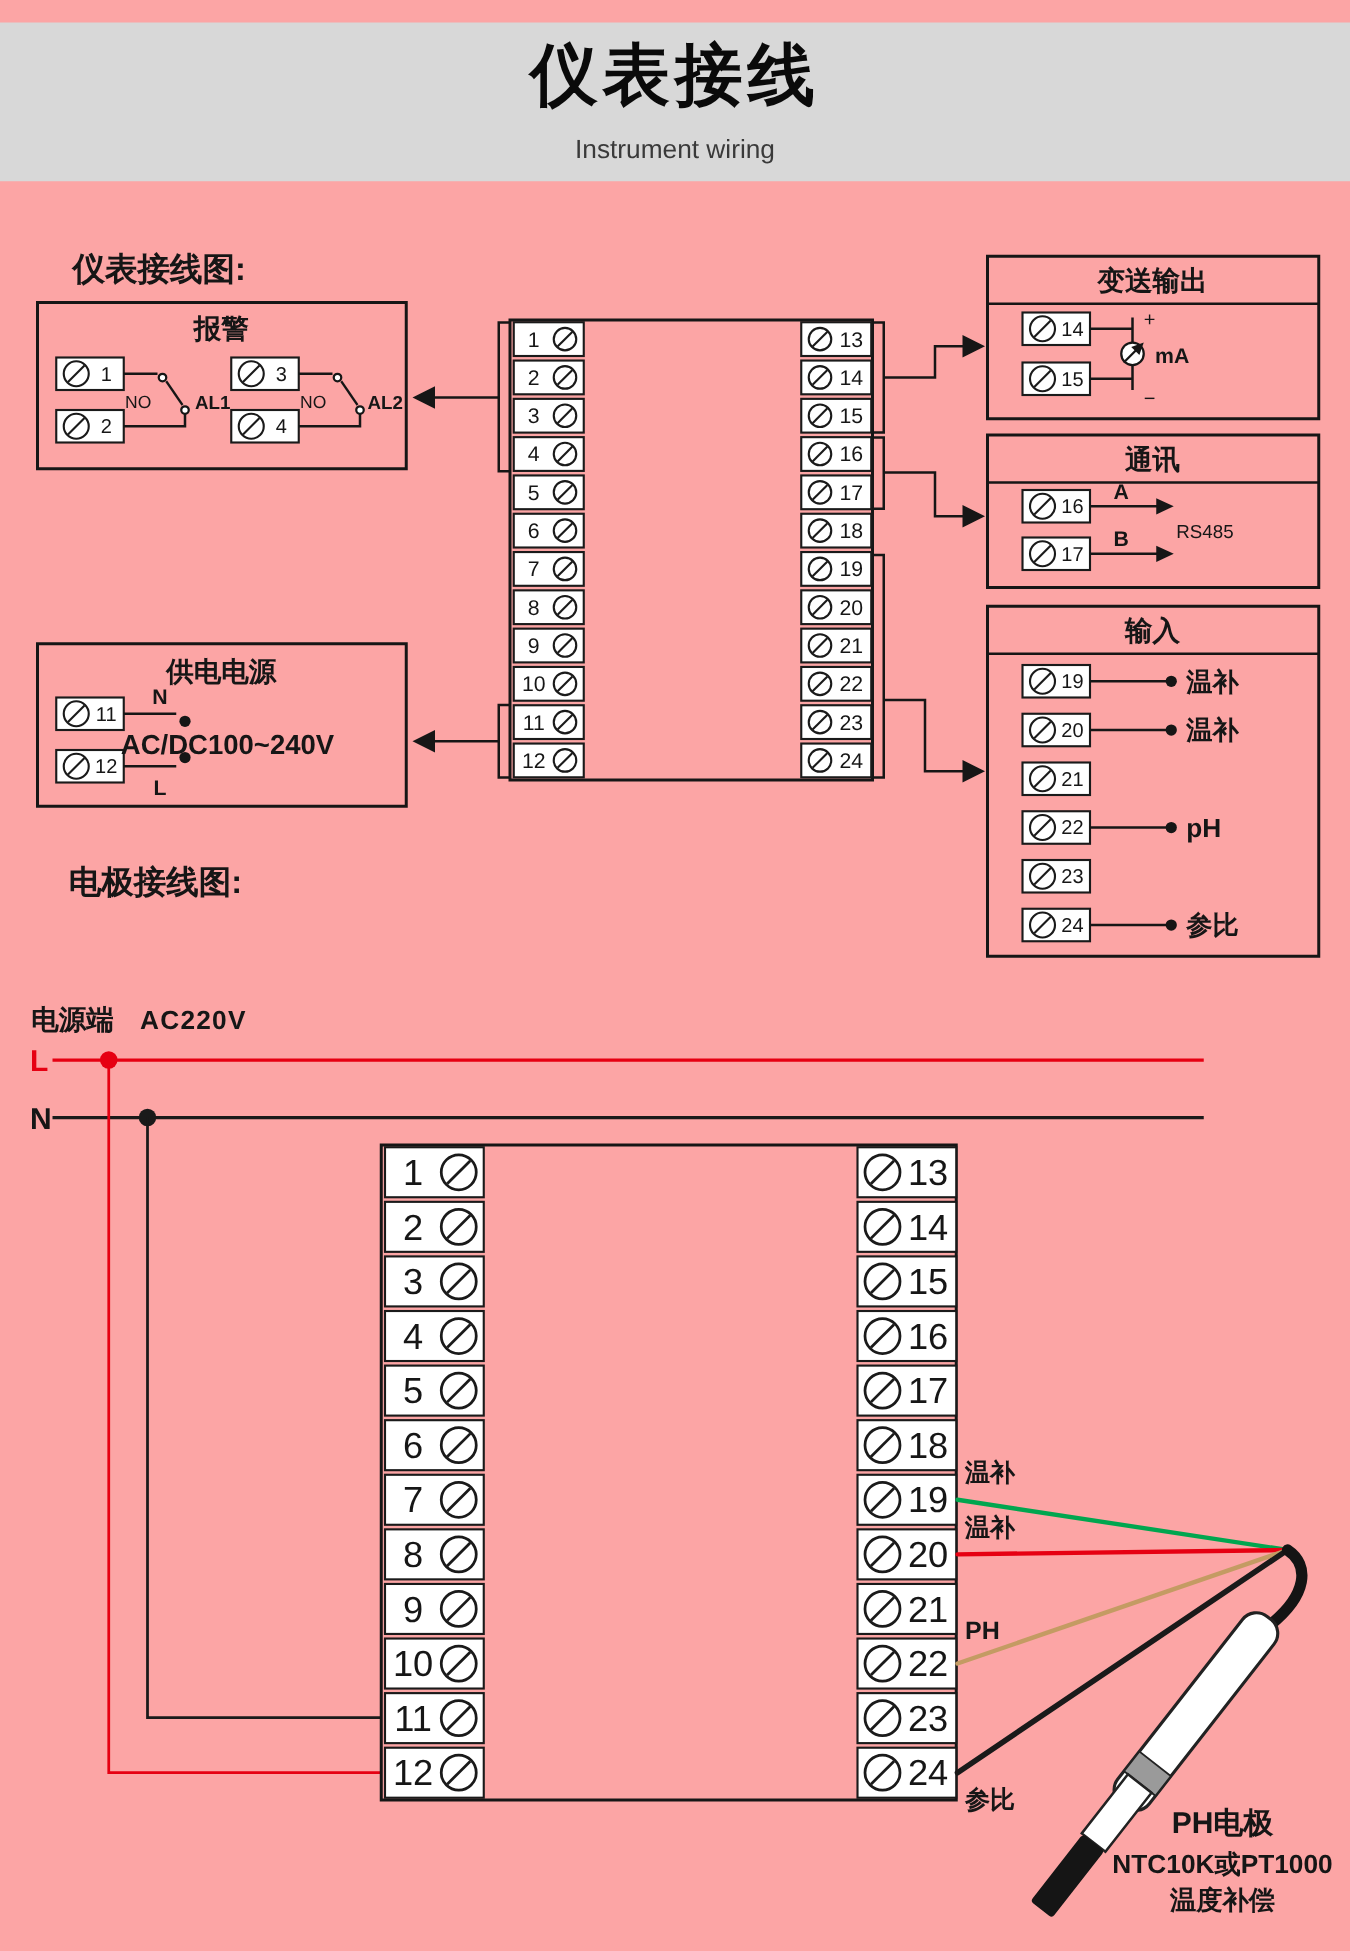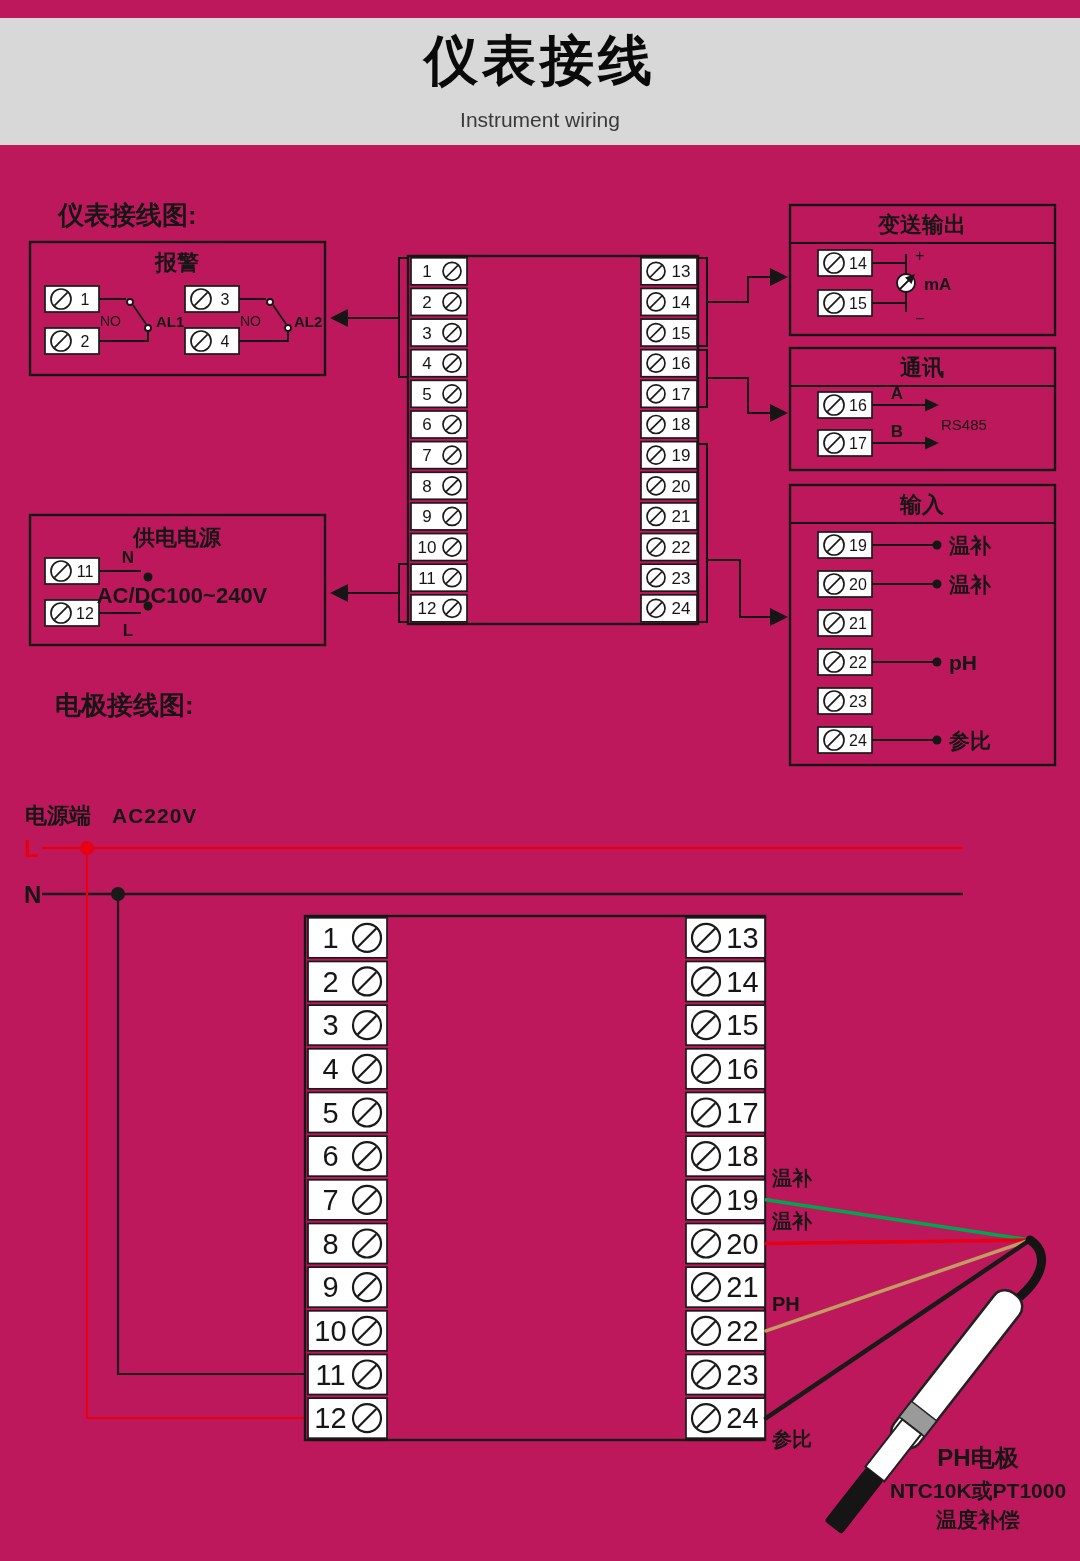--- a/index.html
+++ b/index.html
@@ -1,18 +1,18 @@
 <!DOCTYPE html>
 <html><head>
 <meta charset="utf-8">
 <style>
   *{box-sizing:border-box}
   html,body{margin:0;padding:0;background:#ffffff}
   body{font-family:"Liberation Sans","DejaVu Sans",sans-serif;color:#111}
-  .page{position:relative;width:1080px;height:1561px;background:#be185d;overflow:hidden}
+  .page{position:relative;width:1080px;height:1561px;background:#fca5a5;overflow:hidden}
   .hdr{position:absolute;top:18px;left:0;width:1080px;height:127px;background:#d8d8d8;
        display:flex;flex-direction:column;align-items:center;justify-content:center}
   .hdr h1{margin:0;font-size:54px;font-weight:700;letter-spacing:4px;color:#0a0a0a;line-height:1.1}
   .hdr .sub{font-size:21px;color:#3a3a3a;margin-top:18px}
   svg.diagram{position:absolute;top:0;left:0}
   svg text{font-family:"Liberation Sans","DejaVu Sans",sans-serif;fill:#161616}
   .sec{font-size:26px;font-weight:700}
   .boxtitle{font-size:22px;font-weight:700}
   .box{fill:none;stroke:#161616;stroke-width:2.4}
   .w{stroke:#161616;stroke-width:2;fill:none}

